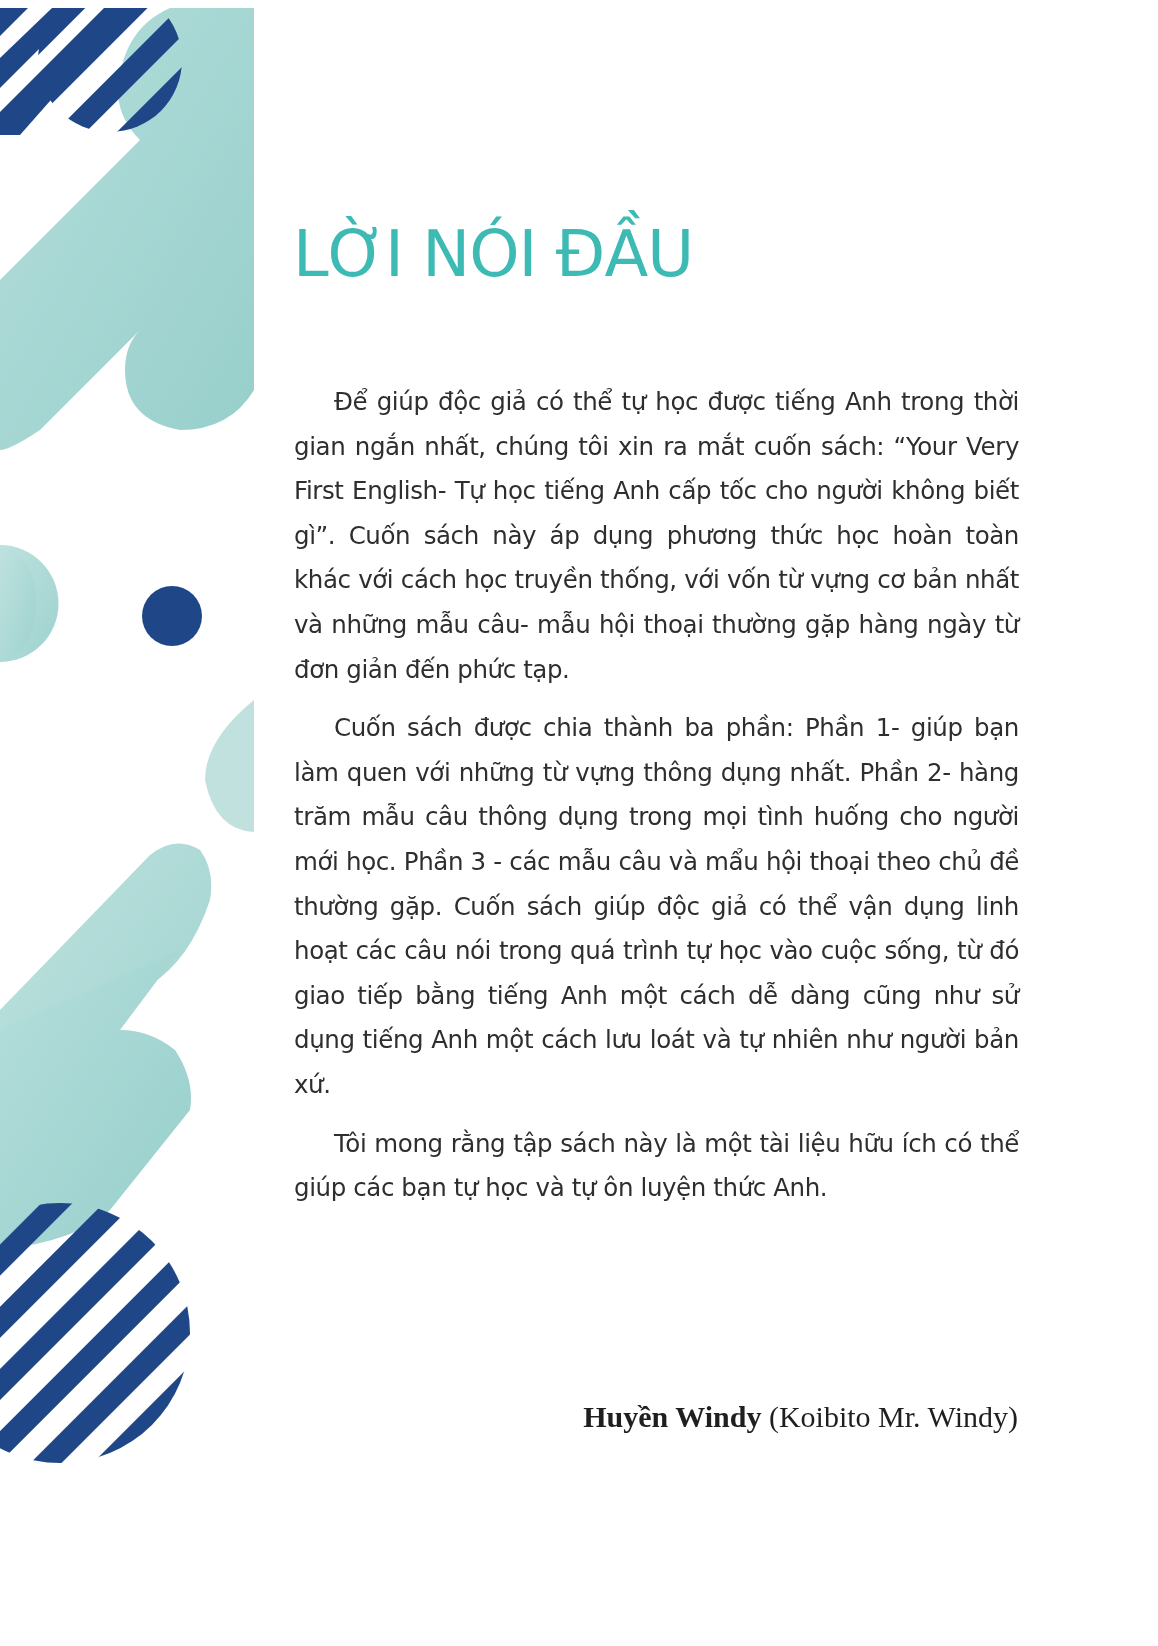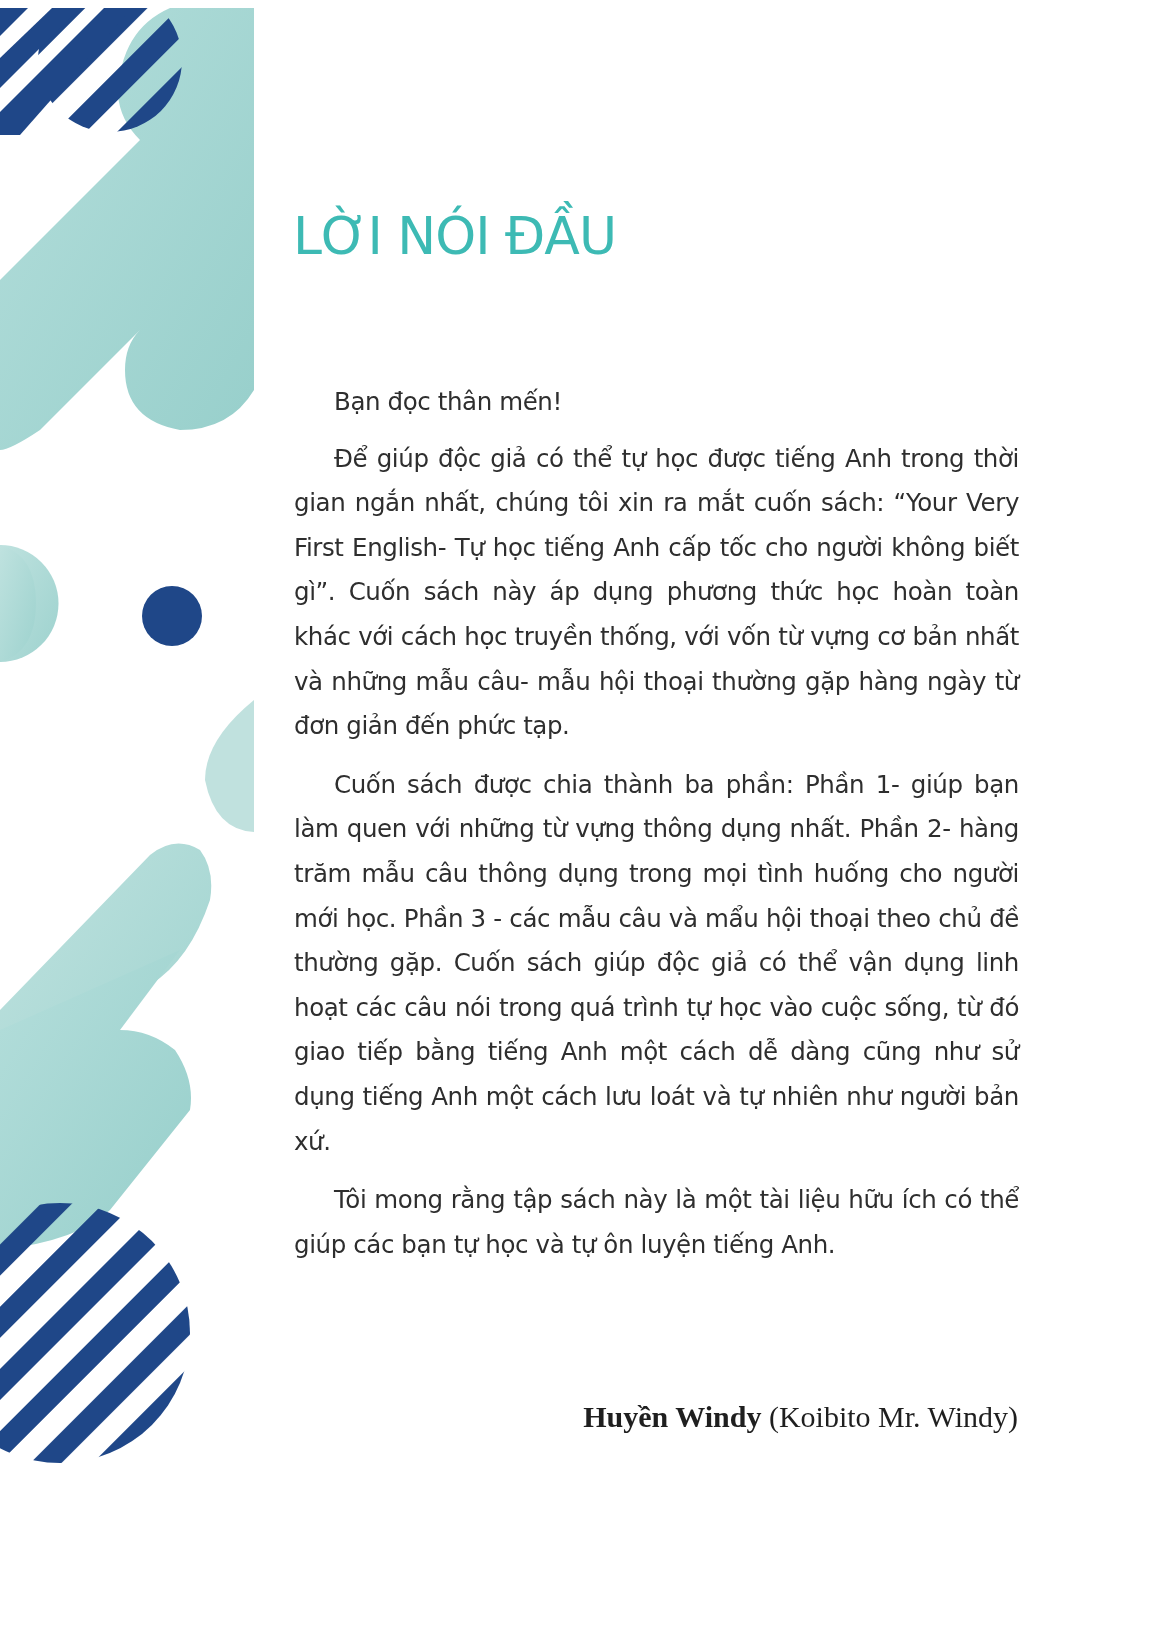--- a/index.html
+++ b/index.html
@@ -18,25 +18,25 @@
     .deco {
       position: absolute;
       left: 0;
       top: 0;
       width: 260px;
       height: 1646px;
     }
     .title {
       position: absolute;
       left: 293px;
-      top: 210px;
+      top: 222px;
       margin: 0;
       font-family: "DejaVu Sans", sans-serif;
       font-weight: normal;
-      font-size: 52px;
+      font-size: 64px;
       letter-spacing: -1px;
       color: var(--accent);
       line-height: 1;
     }
     .content {
       position: absolute;
       left: 294px;
       top: 380px;
       width: 725px;
       font-family: "DejaVu Sans", sans-serif;
@@ -115,22 +115,21 @@
   </g>
 
   <g clip-path="url(#clipBotCircle)">
     <rect x="-100" y="1180" width="360" height="320" fill="url(#stripes)"></rect>
   </g>
 </svg>
 
 <h1 class="title">LỜI NÓI ĐẦU</h1>
 
 <div class="content">
-  <p class="greet">Bạn đọc thân mến!</p>
   <p>Để giúp độc giả có thể tự học được tiếng Anh trong thời gian ngắn nhất, chúng tôi xin ra mắt cuốn sách: “Your Very First English- Tự học tiếng Anh cấp tốc cho người không biết gì”. Cuốn sách này áp dụng phương thức học hoàn toàn khác với cách học truyền thống, với vốn từ vựng cơ bản nhất và những mẫu câu- mẫu hội thoại thường gặp hàng ngày từ đơn giản đến phức tạp.</p>
   <p>Cuốn sách được chia thành ba phần: Phần 1- giúp bạn làm quen với những từ vựng thông dụng nhất. Phần 2- hàng trăm mẫu câu thông dụng trong mọi tình huống cho người mới học. Phần 3 - các mẫu câu và mẩu hội thoại theo chủ đề thường gặp. Cuốn sách giúp độc giả có thể vận dụng linh hoạt các câu nói trong quá trình tự học vào cuộc sống, từ đó giao tiếp bằng tiếng Anh một cách dễ dàng cũng như sử dụng tiếng Anh một cách lưu loát và tự nhiên như người bản xứ.</p>
-  <p>Tôi mong rằng tập sách này là một tài liệu hữu ích có thể giúp các bạn tự học và tự ôn luyện tiếng Anh.</p>
+  <p>Tôi mong rằng tập sách này là một tài liệu hữu ích có thể giúp các bạn tự học và tự ôn luyện thức Anh.</p>
 </div>
 
 <div class="signature">
   <span class="name">Huyền Windy</span>
   <span>(Koibito Mr. Windy)</span>
 </div>
 
 </body></html>

